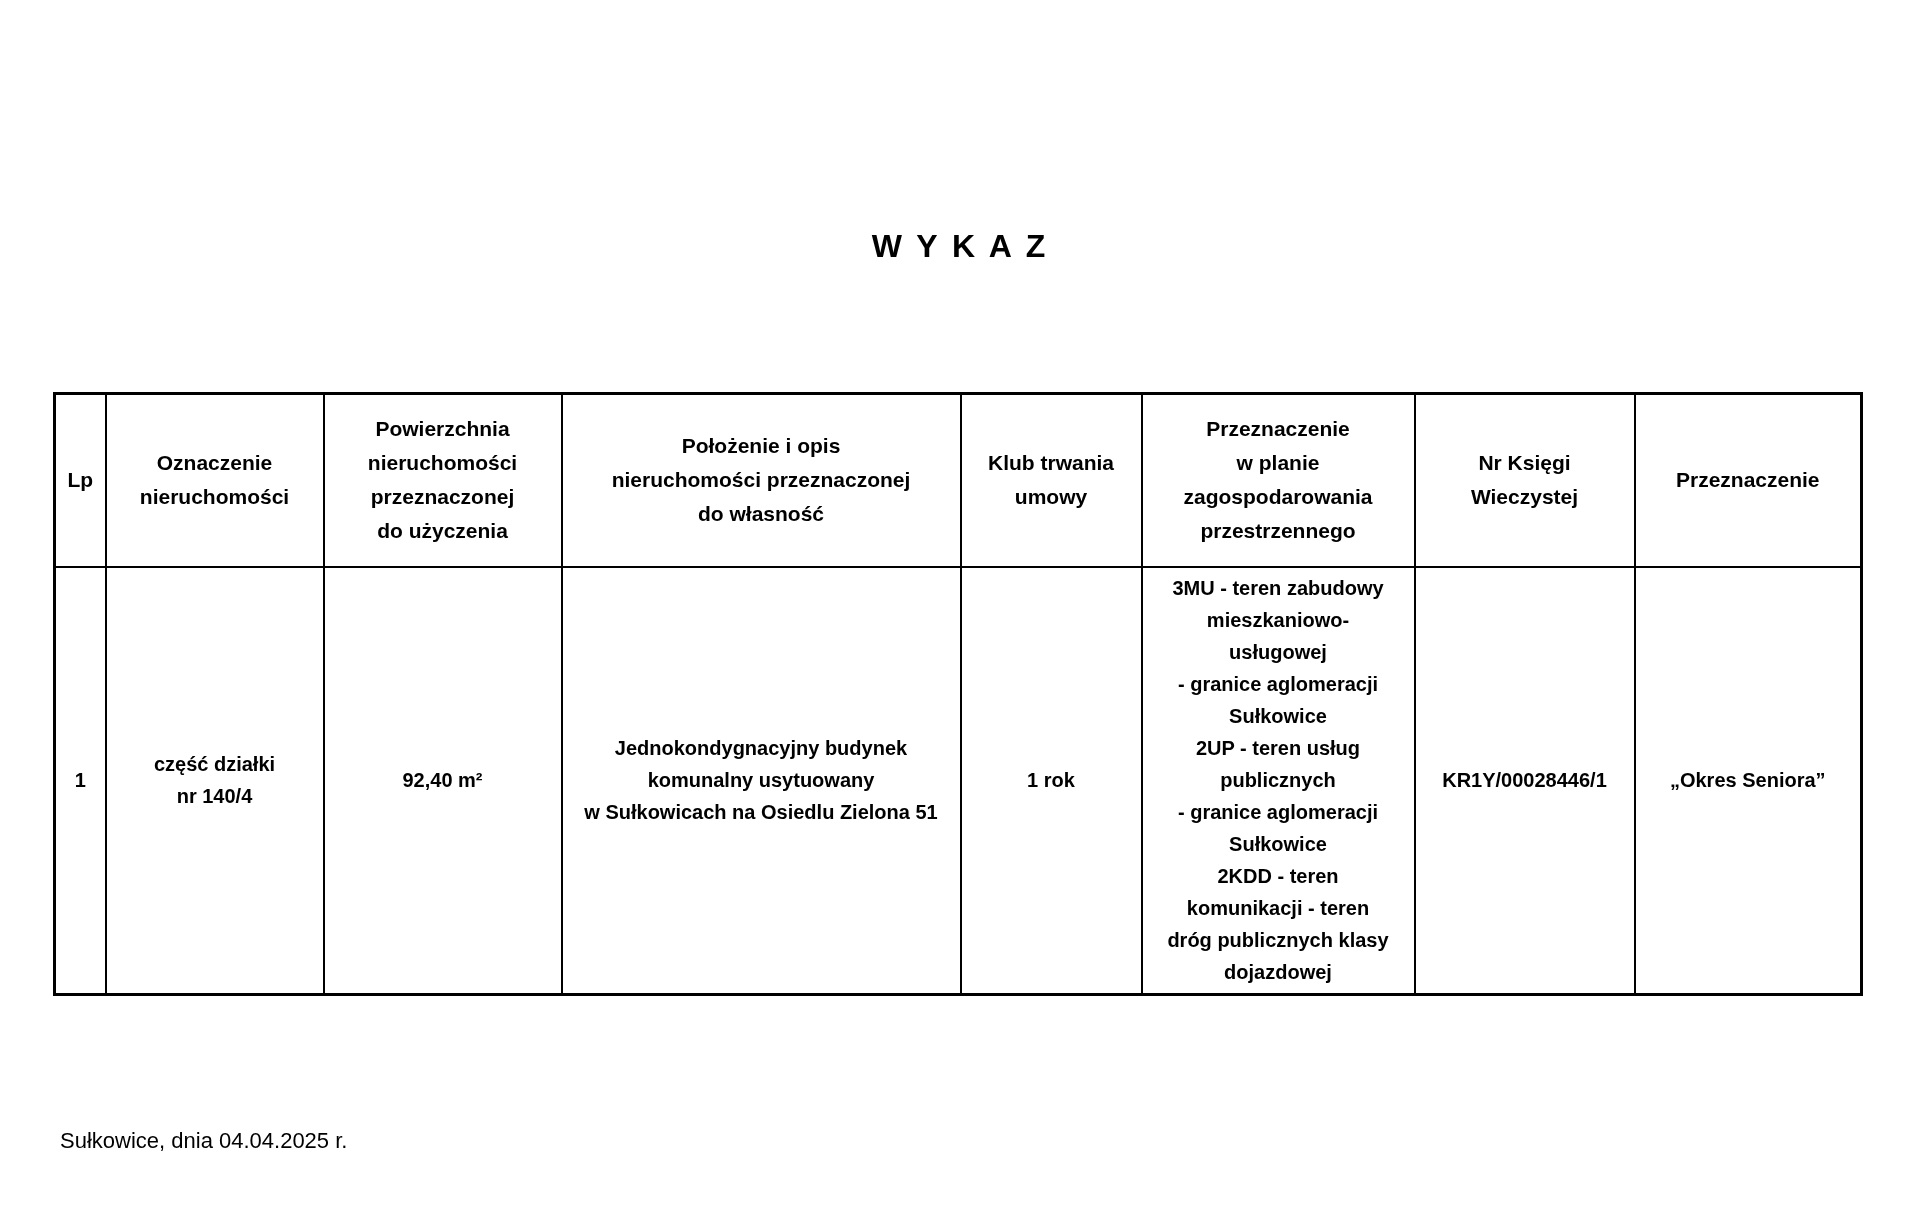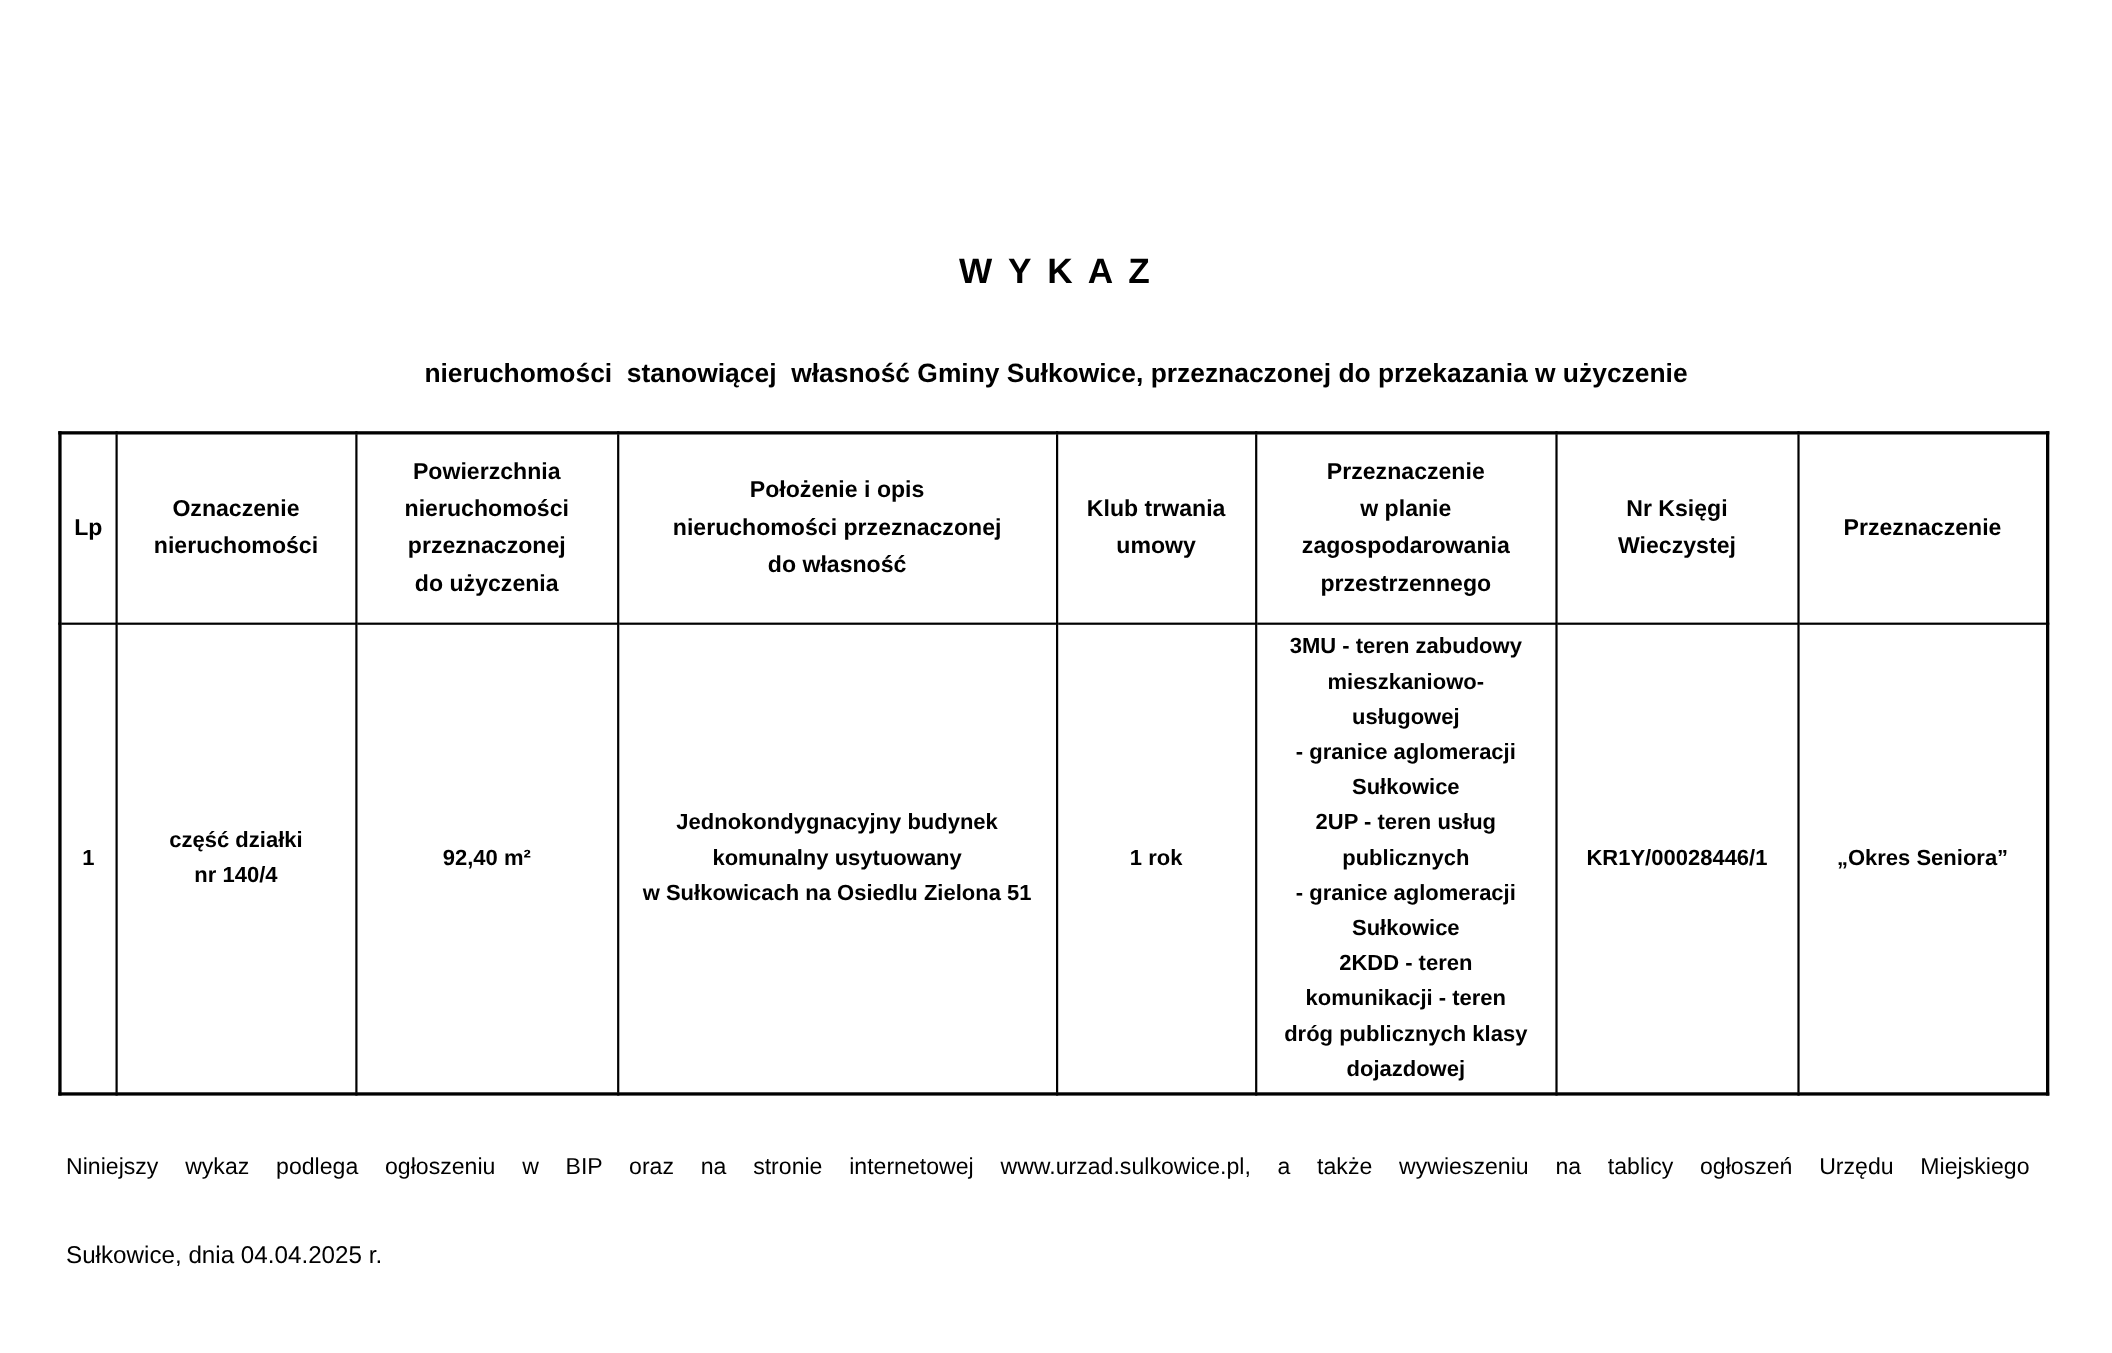--- a/index.html
+++ b/index.html
@@ -86,21 +86,20 @@
     font-size: 22px;
   }
 </style>
 </head>
 <body>
 
 <div class="page">
 
   <div class="doc-title">W Y K A Z</div>
 
-  <div class="doc-subtitle">nieruchomości  stanowiącej  własność Gminy Sułkowice, przeznaczonej do przekazania w użyczenie</div>
 
   <table class="wykaz">
     <colgroup>
       <col style="width:51px">
       <col style="width:218px">
       <col style="width:238px">
       <col style="width:399px">
       <col style="width:181px">
       <col style="width:273px">
       <col style="width:220px">
@@ -152,18 +151,17 @@
 komunikacji - teren
 dróg publicznych klasy
 dojazdowej</td>
         <td>KR1Y/00028446/1</td>
         <td>„Okres Seniora”</td>
       </tr>
     </tbody>
   </table>
 
   <div class="footer-block">
-    <div class="footer-line-1">Niniejszy wykaz podlega ogłoszeniu w BIP oraz na stronie internetowej www.urzad.sulkowice.pl, a także wywieszeniu na tablicy ogłoszeń Urzędu Miejskiego</div>
   </div>
 
   <div class="date-line">Sułkowice, dnia 04.04.2025 r.</div>
 
 </div>
 
 </body></html>

